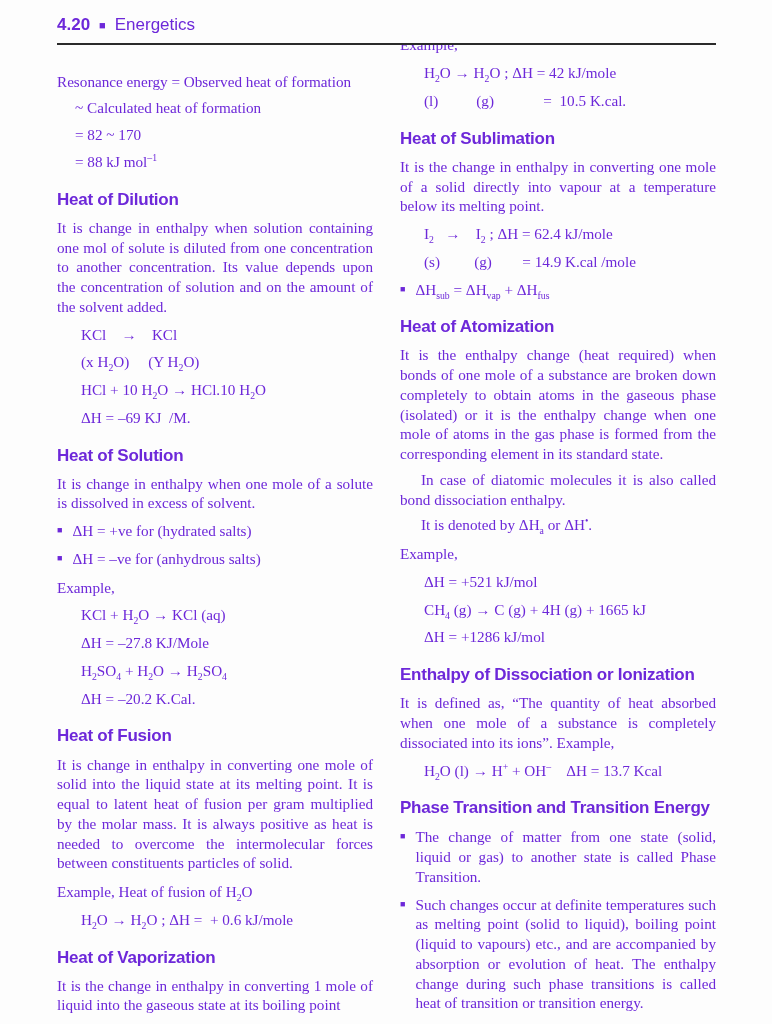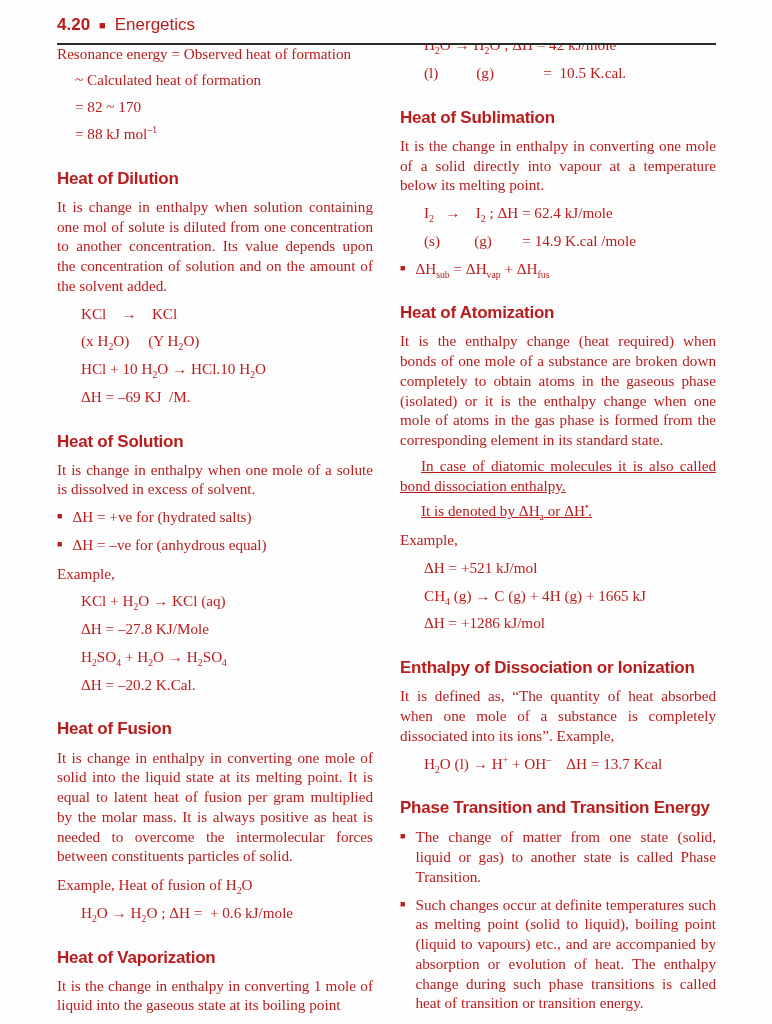--- a/index.html
+++ b/index.html
@@ -1,43 +1,43 @@
 <!DOCTYPE html>
 <html><head>
 <meta charset="utf-8">
 <style>
   html,body { margin:0; padding:0; }
   .page {
     position:relative;
     width:772px; height:1024px;
     background:#fdfdfd;
-    color:#b91c1c;
+    color:#6d28d9;
     font-family:"Liberation Serif", "DejaVu Serif", serif;
     font-size:15.2px;
     line-height:1.3;
     box-sizing:border-box;
     padding:14px 56px 0 57px;
     overflow:hidden;
   }
   
   .header { display:flex; align-items:baseline; gap:9px;
     font-family:"Liberation Sans", "DejaVu Sans", sans-serif; font-size:17px; }
   .pgnum { font-weight:700; }
   .hsq { font-size:11px; position:relative; top:-1px; }
   .header-rule { height:2px; background:#2a2a2a; margin-top:7px; }
   
   .columns { display:flex; align-items:flex-end; height:976px; overflow:hidden; }
   .col-left { width:316px; flex:0 0 316px; }
   .divider { width:2px; flex:0 0 2px; background:#2e2e2e; margin:5px 11px 40px 14px; }
   .col-right { flex:1 1 auto; min-width:0; }
   
   .para { text-align:justify; margin:4px 0 6px; }
-  .indent-first { text-indent:21px;text-decoration:underline; }
+  .indent-first { text-indent:21px; }
   .h { font-family:"Liberation Sans", "DejaVu Sans", sans-serif; font-weight:700;
-       font-size:17px; letter-spacing:-0.25px; margin:24px 0 7px; }
+       font-size:17px; letter-spacing:-0.25px; margin:17px 0 7px; }
   .eq { white-space:pre; margin:8px 0 8px 24px; }
   .example { margin:9px 0 0; }
   .res-line { margin:6px 0 7px; }
   .res-cont { margin-left:18px; }
   .bullet-row { display:flex; gap:10px; margin:8px 0; }
   .bullet-row .bmark { flex:0 0 auto; font-size:9px; line-height:19.5px; }
   .bullet-row .btext { flex:1 1 auto; text-align:justify; }
   sub { font-size:64%; line-height:0; }
   sup { font-size:64%; line-height:0; }
 </style>
@@ -75,21 +75,21 @@
 
       <div>
         <div class="h">Heat of Solution</div>
         <div class="para">It is change in enthalpy when one mole of a solute is dissolved in excess of solvent.</div>
         <div class="bullet-row">
           <span class="bmark">■</span>
           <span class="btext">ΔH = +ve for (hydrated salts)</span>
         </div>
         <div class="bullet-row">
           <span class="bmark">■</span>
-          <span class="btext">ΔH = –ve for (anhydrous equal)</span>
+          <span class="btext">ΔH = –ve for (anhydrous salts)</span>
         </div>
         <div class="example">Example,</div>
         <div class="eq">KCl + H<sub>2</sub>O → KCl (aq)</div>
         <div class="eq">ΔH = –27.8 KJ/Mole</div>
         <div class="eq">H<sub>2</sub>SO<sub>4</sub> + H<sub>2</sub>O → H<sub>2</sub>SO<sub>4</sub></div>
         <div class="eq">ΔH = –20.2 K.Cal.</div>
       </div>
 
       <div>
         <div class="h">Heat of Fusion</div>

